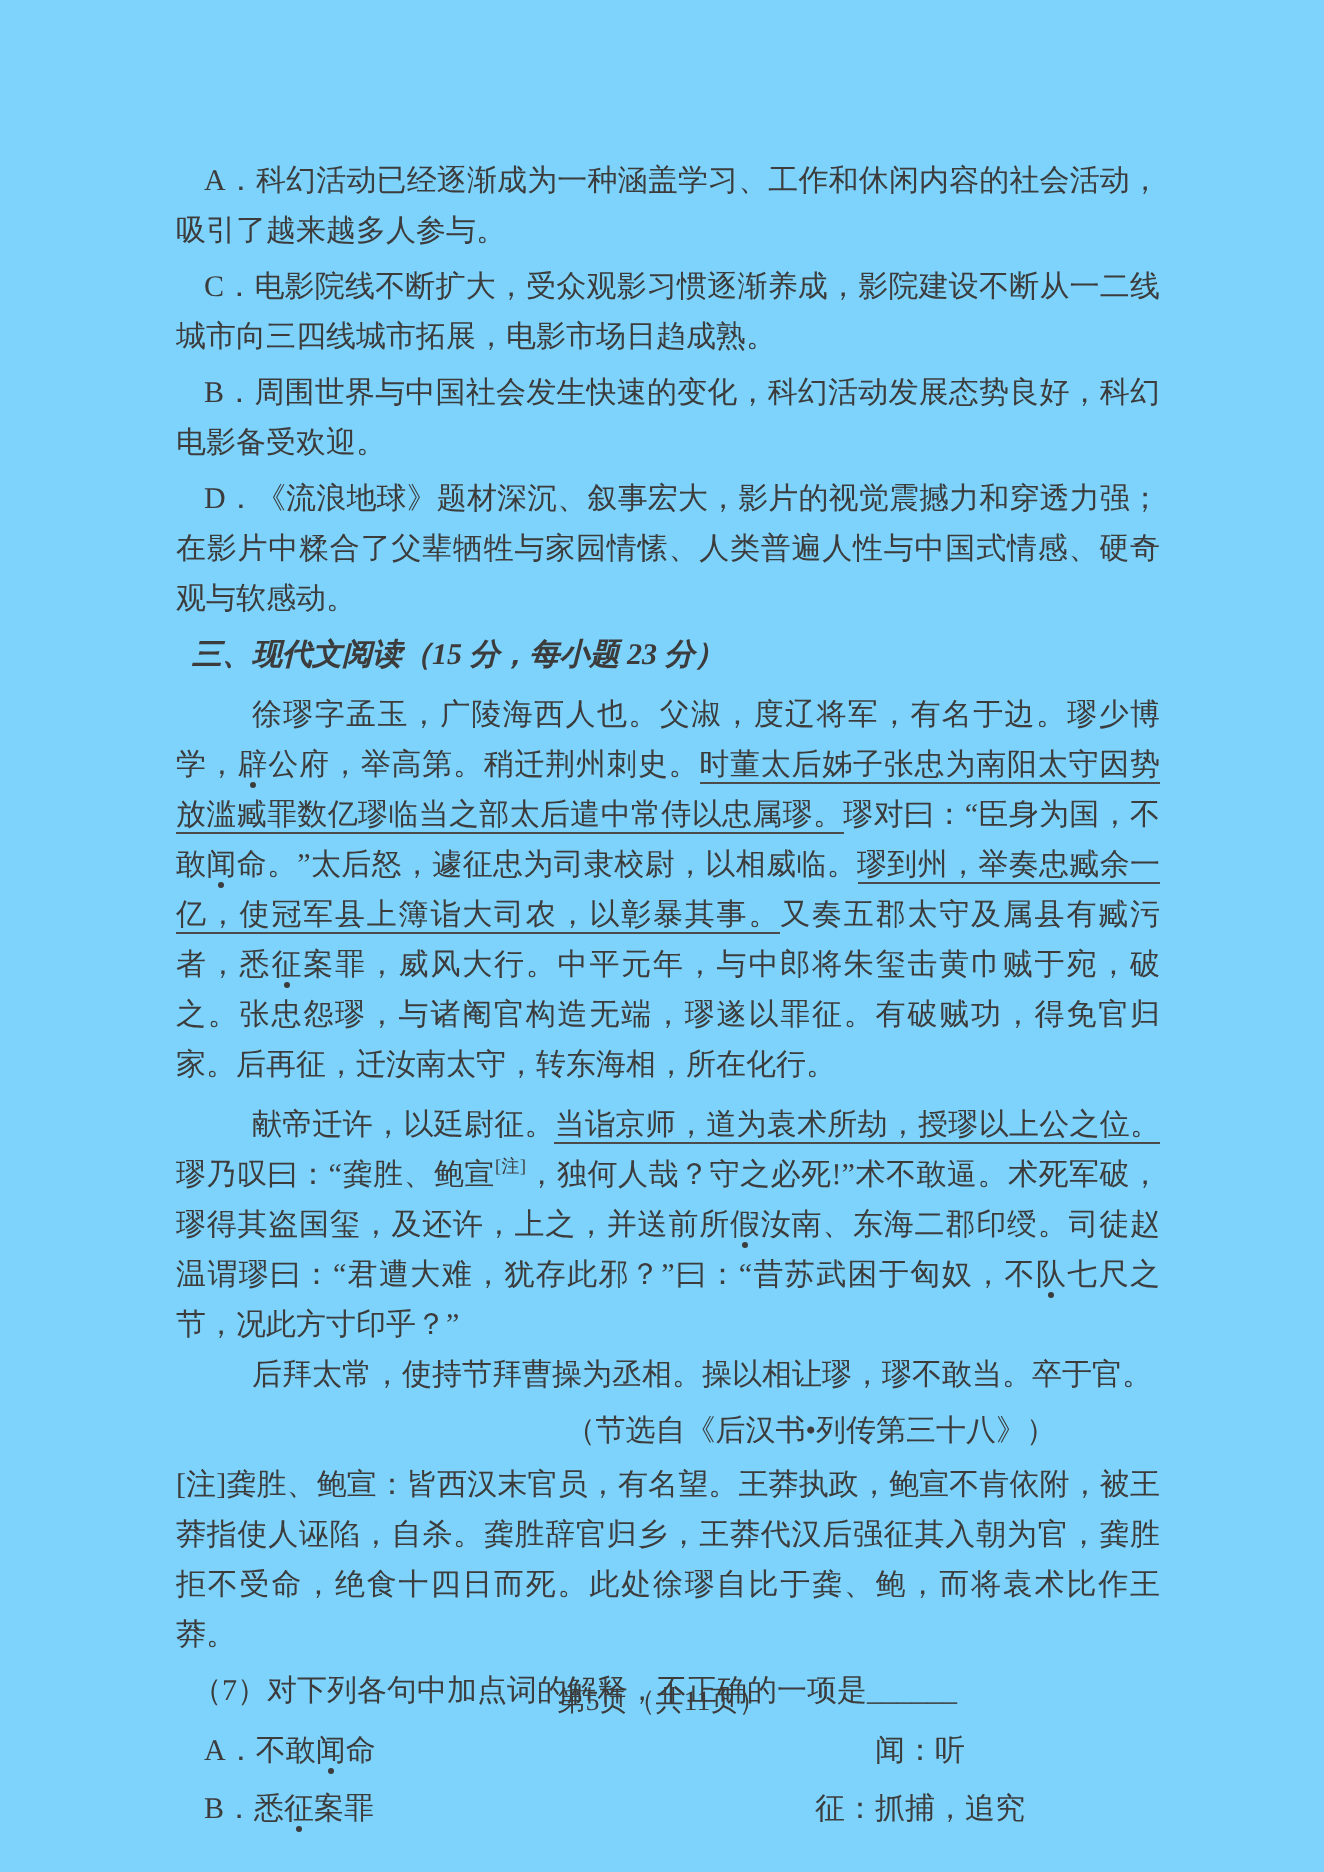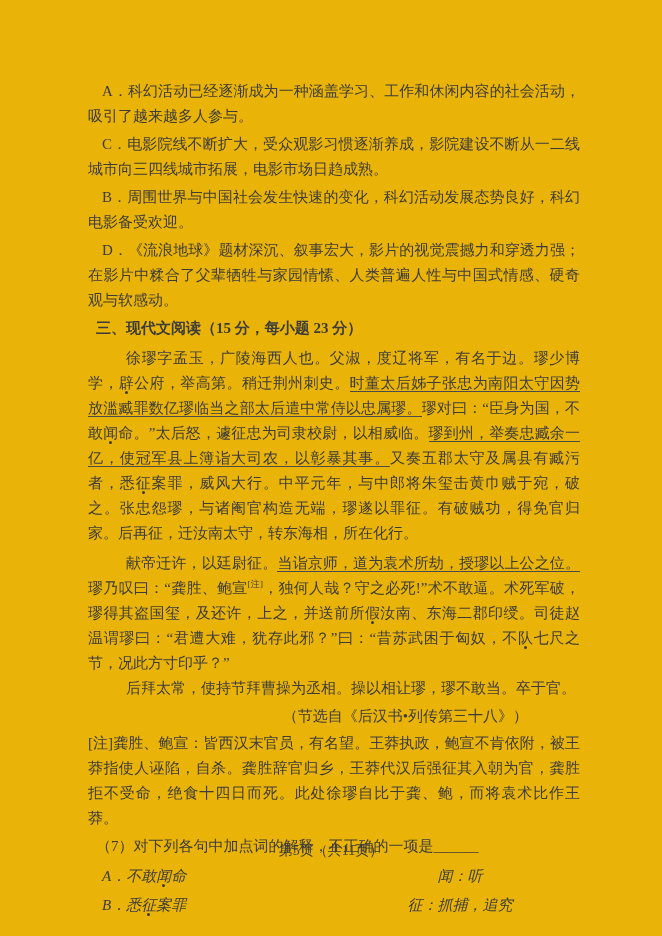--- a/index.html
+++ b/index.html
@@ -1,34 +1,34 @@
 <!DOCTYPE html>
 <html><head>
 <meta charset="utf-8">
 <style>
   html,body { margin:0; padding:0; background:#ffffff; }
   .page {
-    position:relative; width:662px; height:936px; background:#eab308;
+    position:relative; width:662px; height:936px; background:#7dd3fc;
     overflow:hidden; color:#3c3c3c;
     font-family:"Liberation Serif","DejaVu Serif",serif;
   }
   .content {
     position:absolute; left:88px; top:79px; width:492px;
     font-size:15px; line-height:25px; text-align:justify;
   }
   .blk { margin:0; }
   .option   { text-indent:14px; margin-bottom:3px; }
-  .heading  { font-weight:bold; text-indent:8px; margin-top:3px; margin-bottom:0; }
+  .heading  { font-weight:bold; text-indent:8px; margin-top:3px; margin-bottom:0;font-style:italic; }
   .question { text-indent:6px; margin-bottom:5px; }
   .para     { text-indent:38px; margin-top:5px; }
   [data-name="passage-para-3"] { margin-top:0; }
   .source   { text-align:right; text-align-last:right; padding-right:52px; margin-top:3px; }
   .note     { margin-top:2px; }
   .subq     { text-indent:8px; margin-top:3px; margin-bottom:5px; }
-  .choice2  { display:flex; margin-bottom:4px;font-style:italic; }
+  .choice2  { display:flex; margin-bottom:4px; }
   .choice2 .left  { width:252px; flex:none; text-indent:14px; text-align:left; }
   .choice2 .right { flex:1; text-align:center; }
   .footer {
     position:absolute; left:0; right:0; top:842px;
     text-align:center; font-size:14px; color:#3c3c3c;
   }
   
   .u   { border-bottom:1px solid #4b4b4b; }
   .dot { position:relative; }
   .dot::after {

